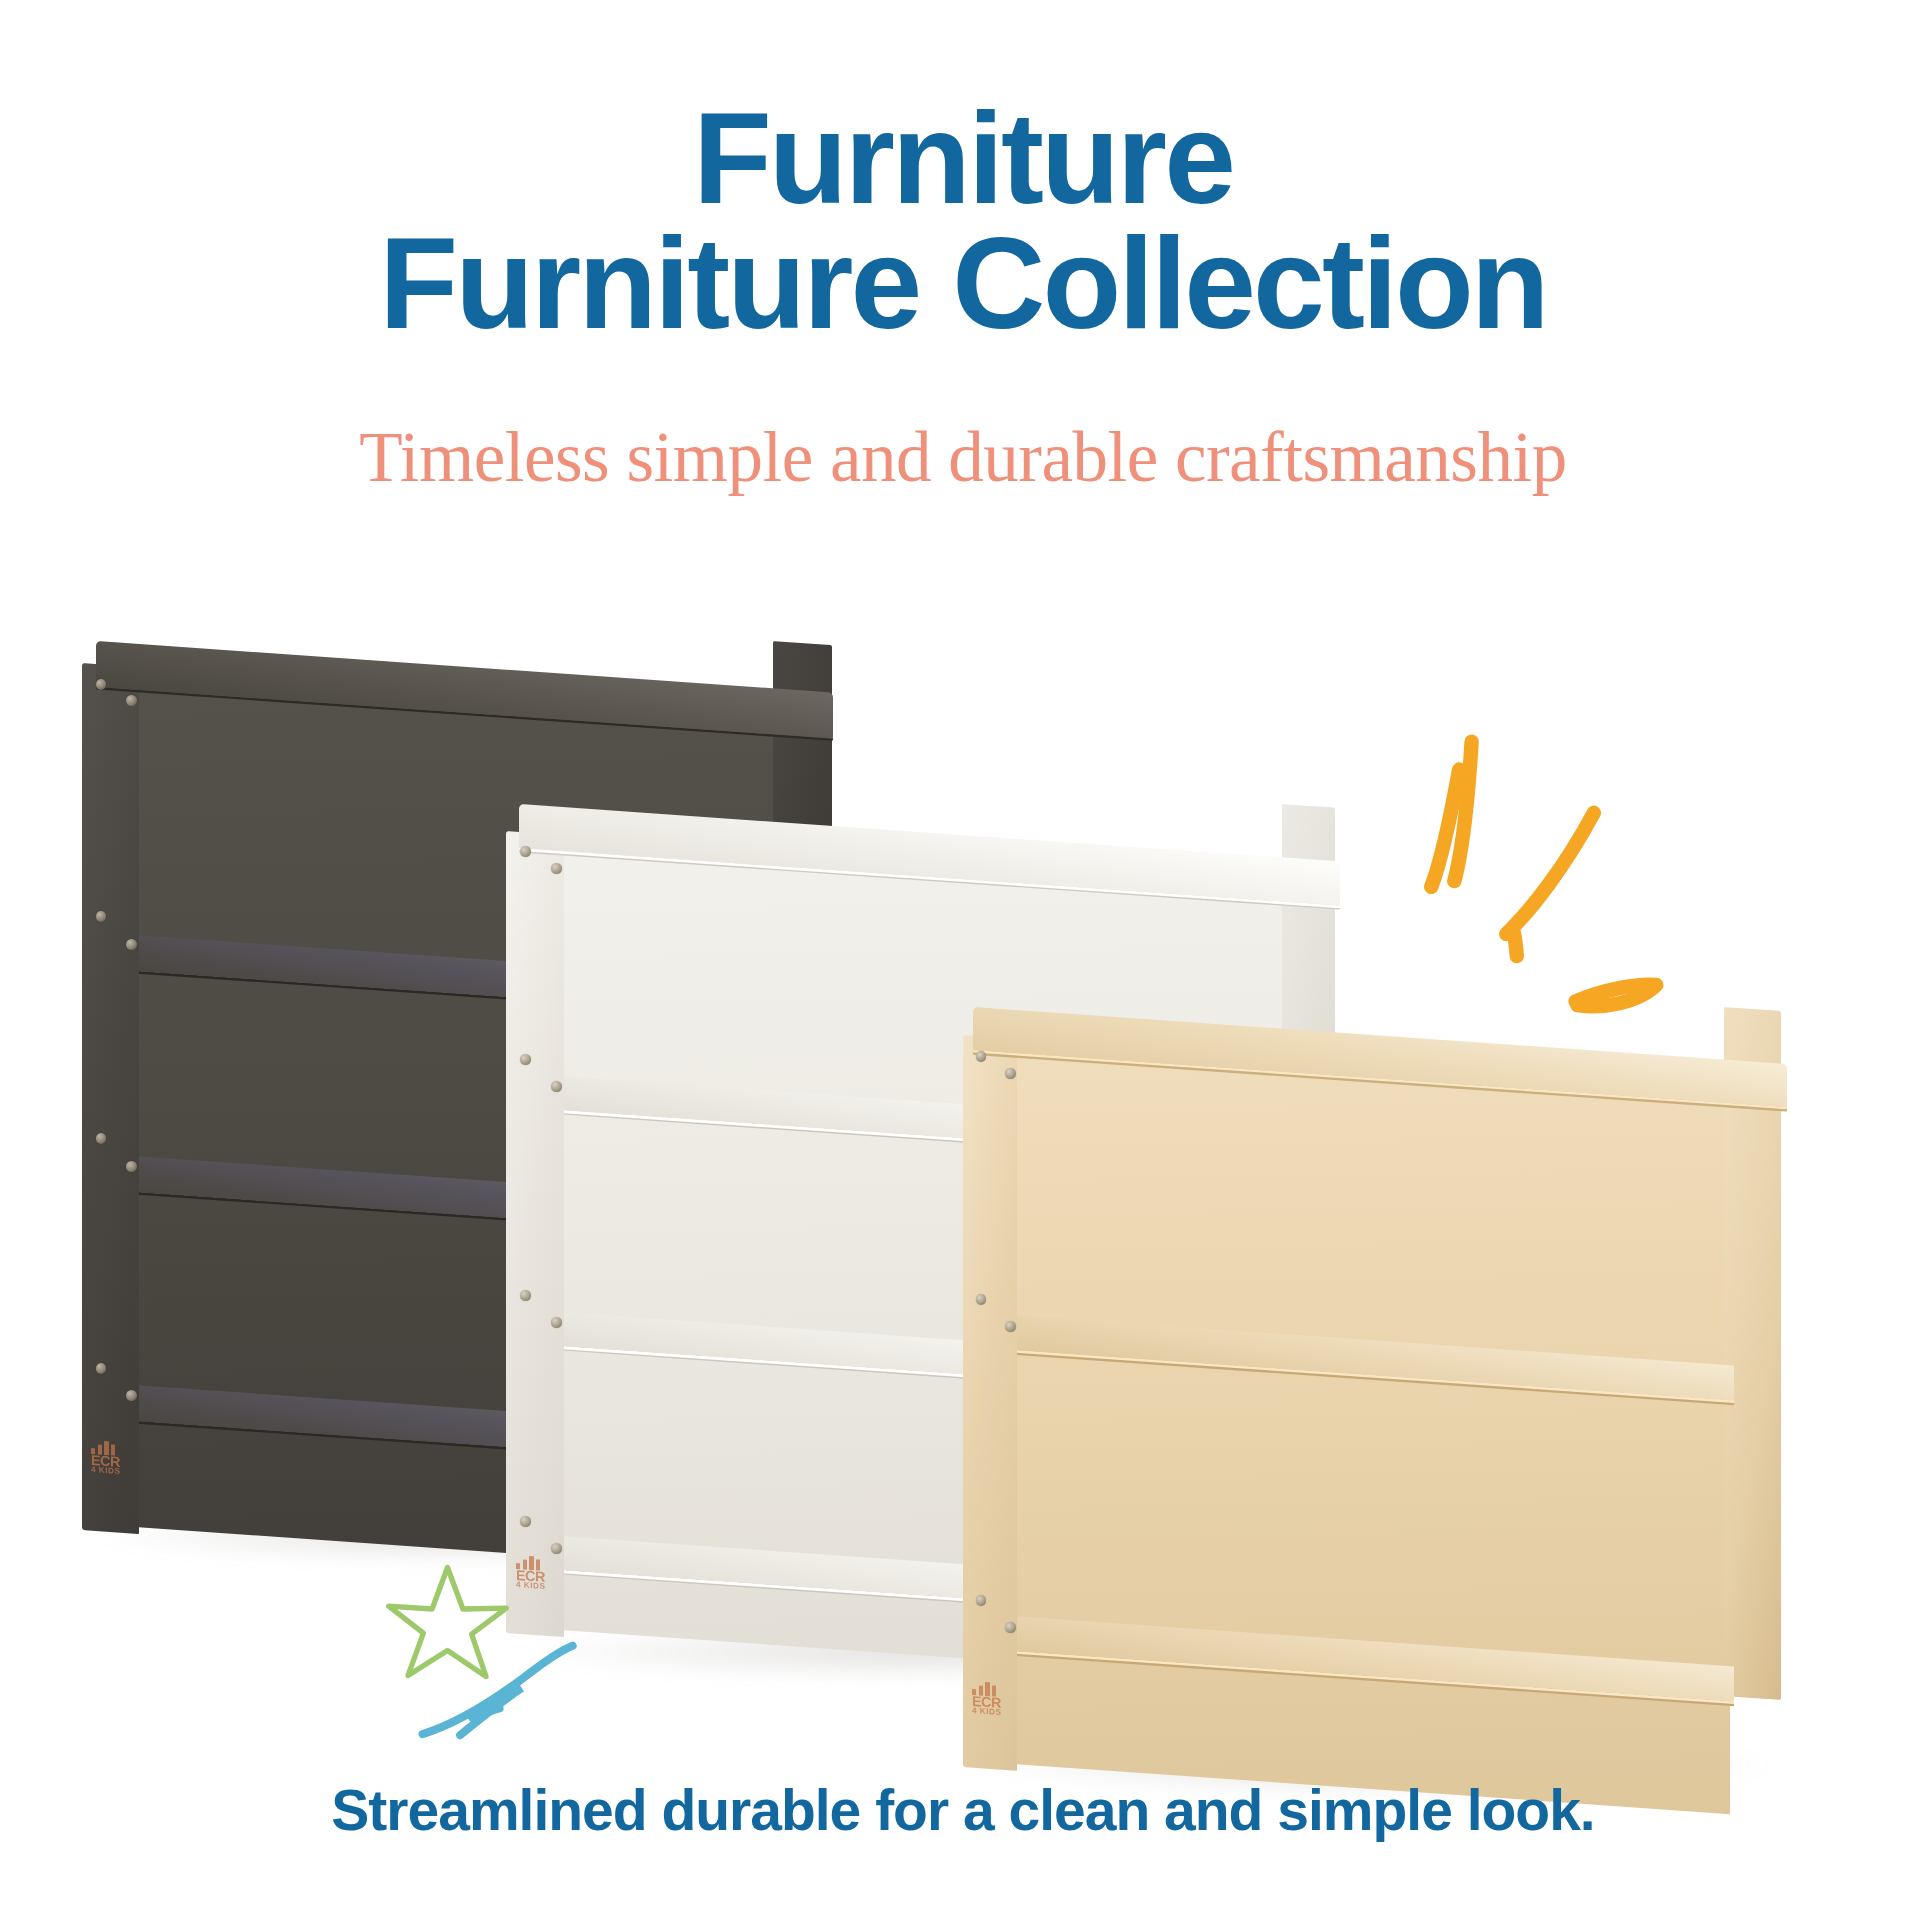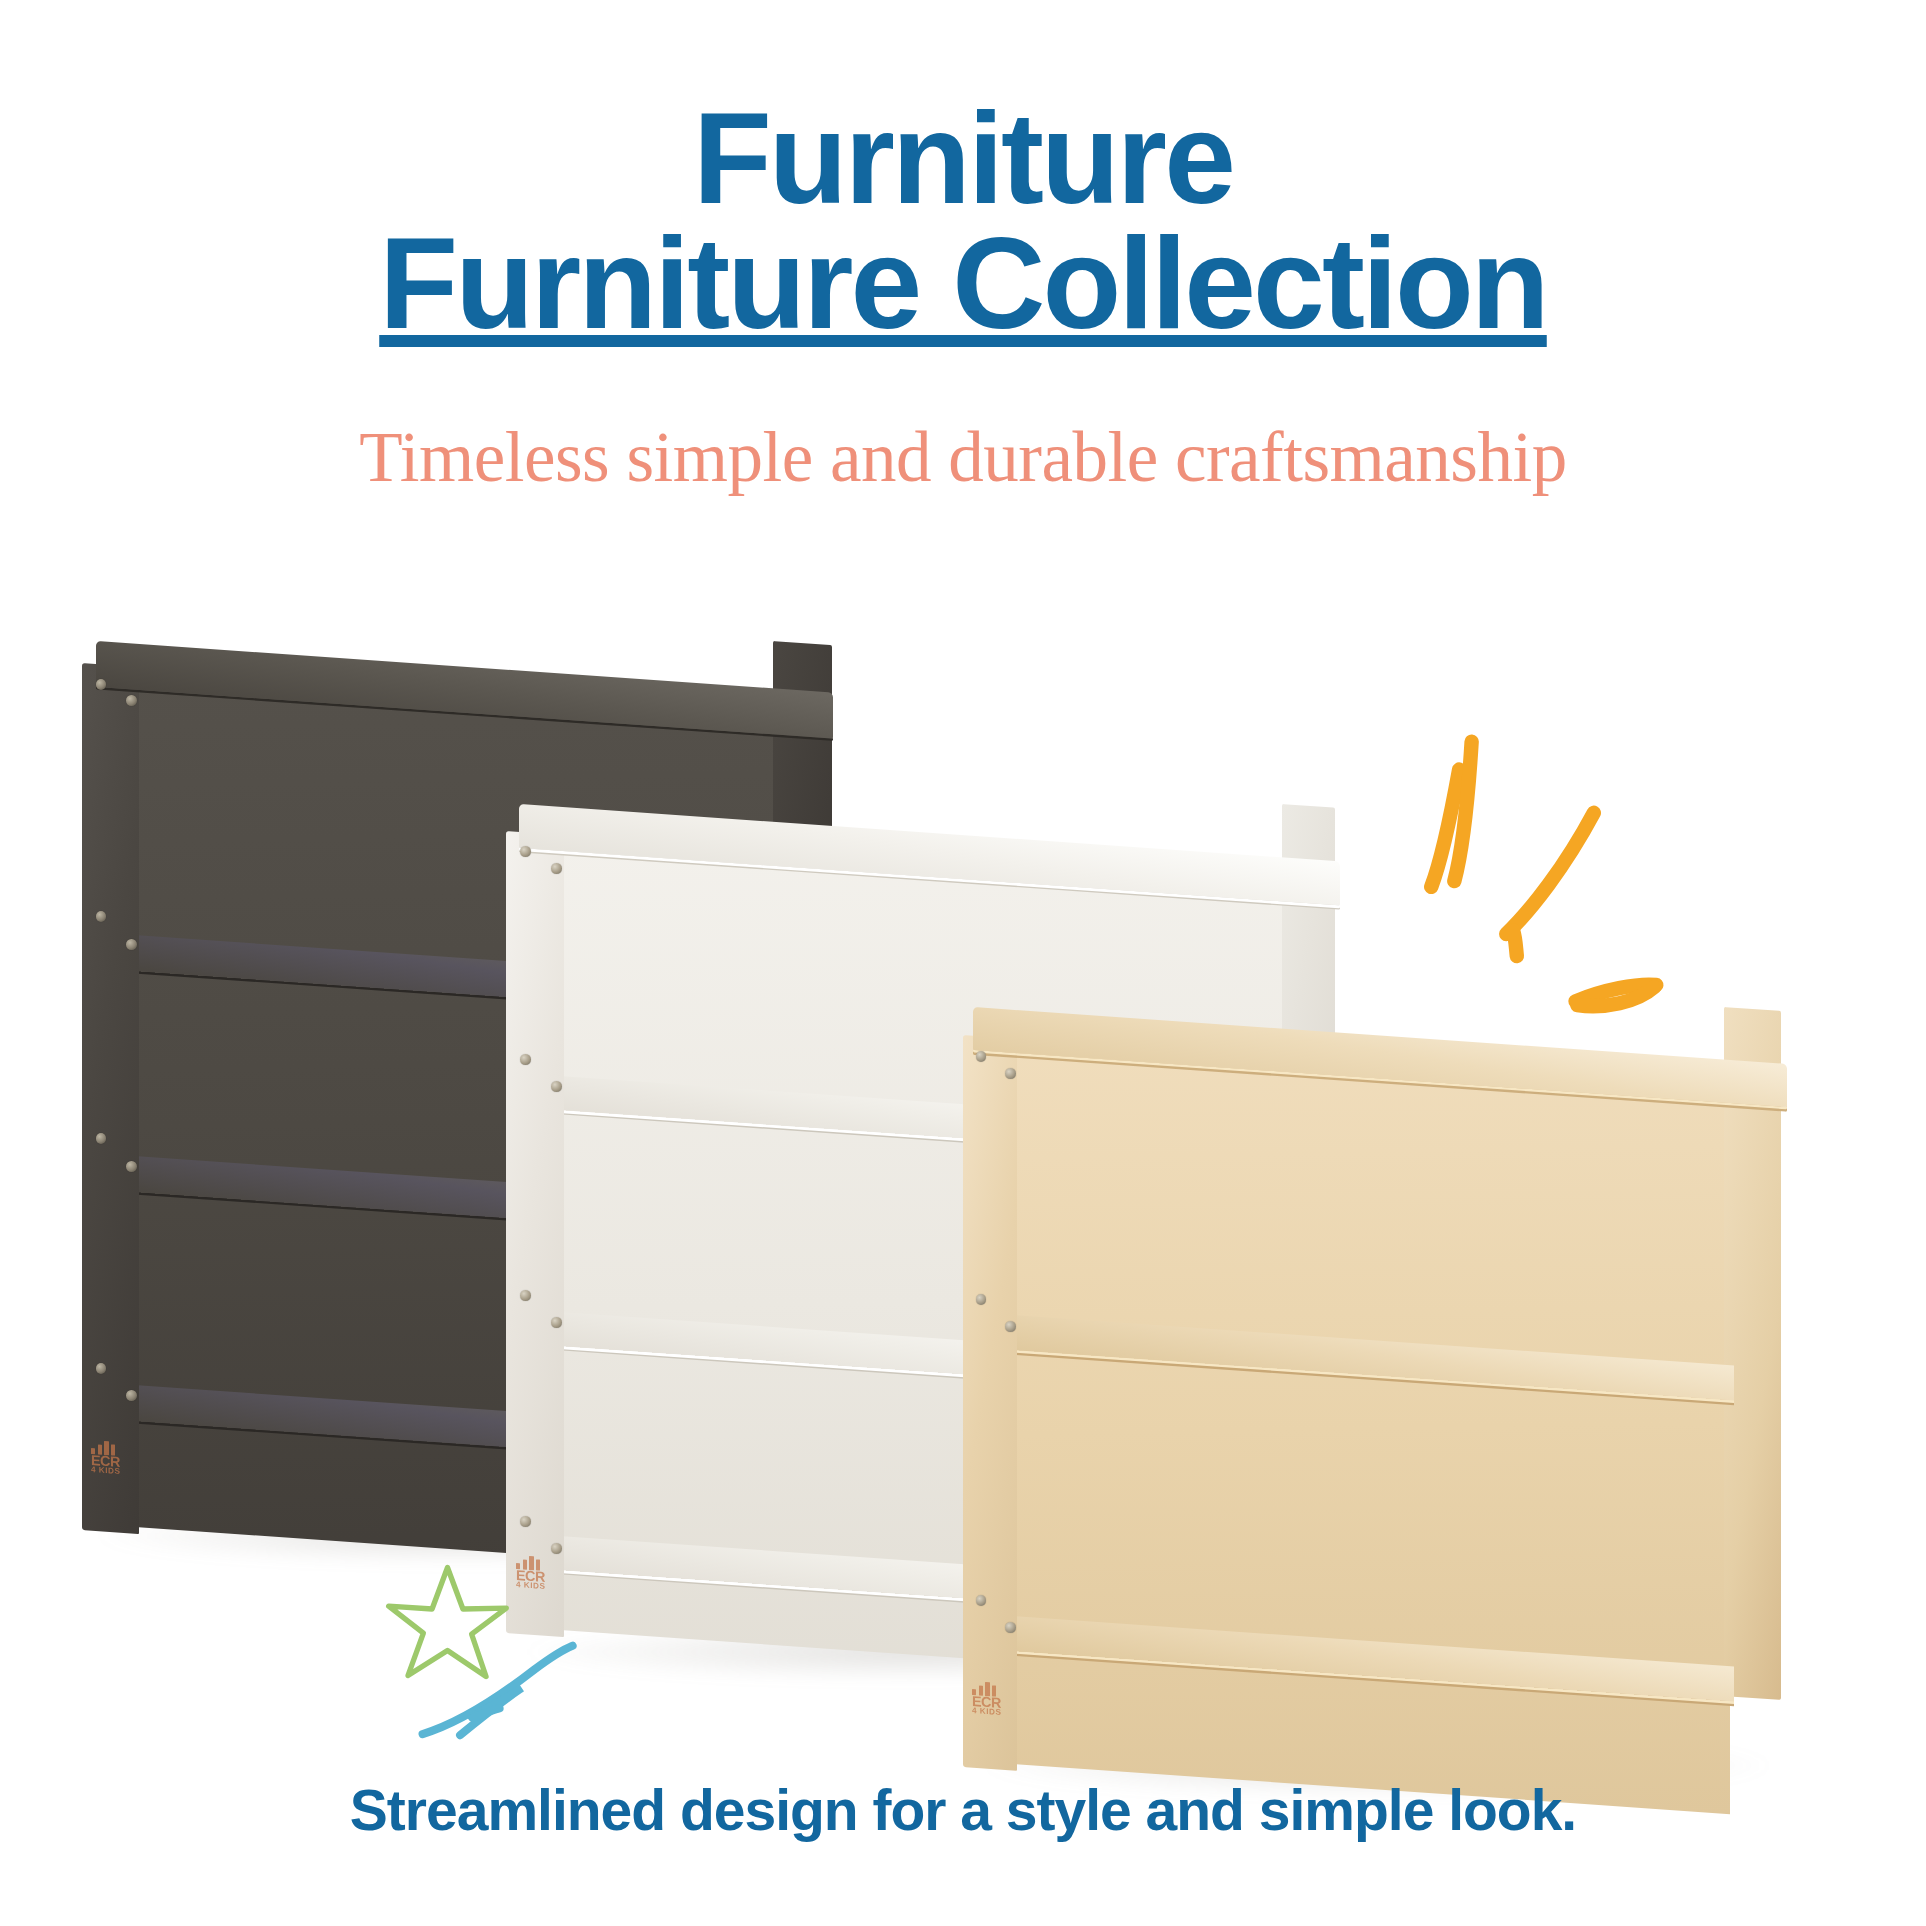--- a/index.html
+++ b/index.html
@@ -15,21 +15,21 @@
   .headline{
     position:absolute;left:0;top:96px;width:1926px;
     text-align:center;
     color:#12679f;
     font-family:"Liberation Sans", sans-serif;
     font-weight:700;
     font-size:129px;
     line-height:0.97;
     letter-spacing:-2.9px;
   }
-  .headline .l2{display:block;text-decoration:underline;}
+  .headline .l2{display:block;}
 
   .subtitle{
     position:absolute;left:0;top:417px;width:1926px;
     text-align:center;
     color:#ef907a;
     font-family:"Liberation Serif", serif;
     font-weight:400;
     font-size:71px;
     letter-spacing:-0.5px;
   }
@@ -316,16 +316,16 @@
   <div class="doodle doodle-swoosh">
     <svg viewBox="0 0 360 230" width="173" height="111" aria-hidden="true">
       <g fill="none" stroke="#5ab5d4" stroke-linecap="round" stroke-width="17">
         <path d="M18 212 C 90 190, 170 140, 250 78 C 282 54, 310 36, 330 28"></path>
         <path d="M96 214 C 140 178, 186 142, 224 116 C 186 140, 150 160, 120 176"></path>
         <path d="M122 178 C 142 170, 162 162, 178 158"></path>
       </g>
     </svg>
   </div>
 
-  <div class="caption">Streamlined design for a style and simple look.</div>
+  <div class="caption">Streamlined durable for a clean and simple look.</div>
 
 </div>
 
 
 </body></html>

